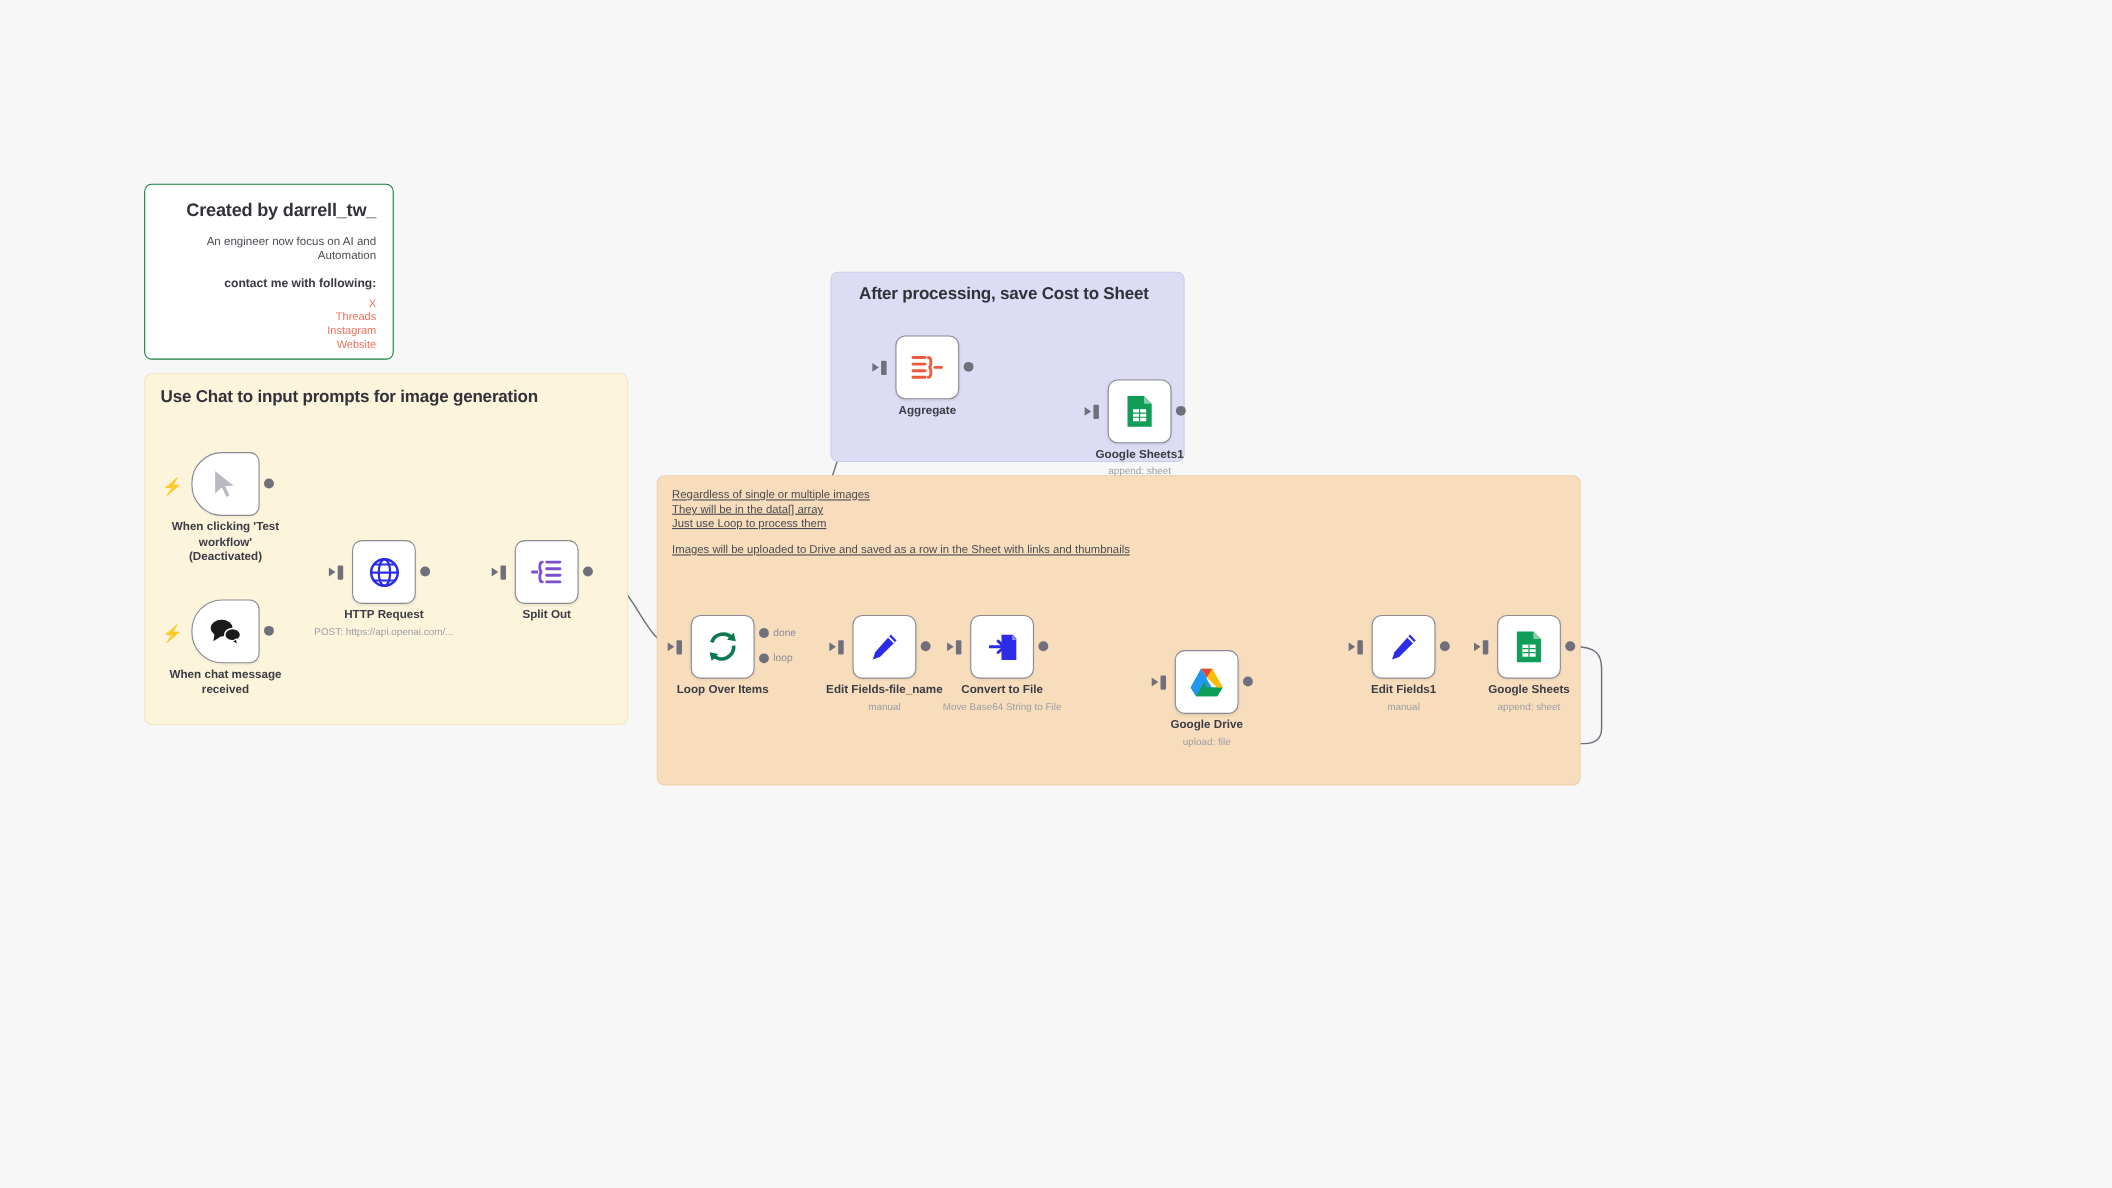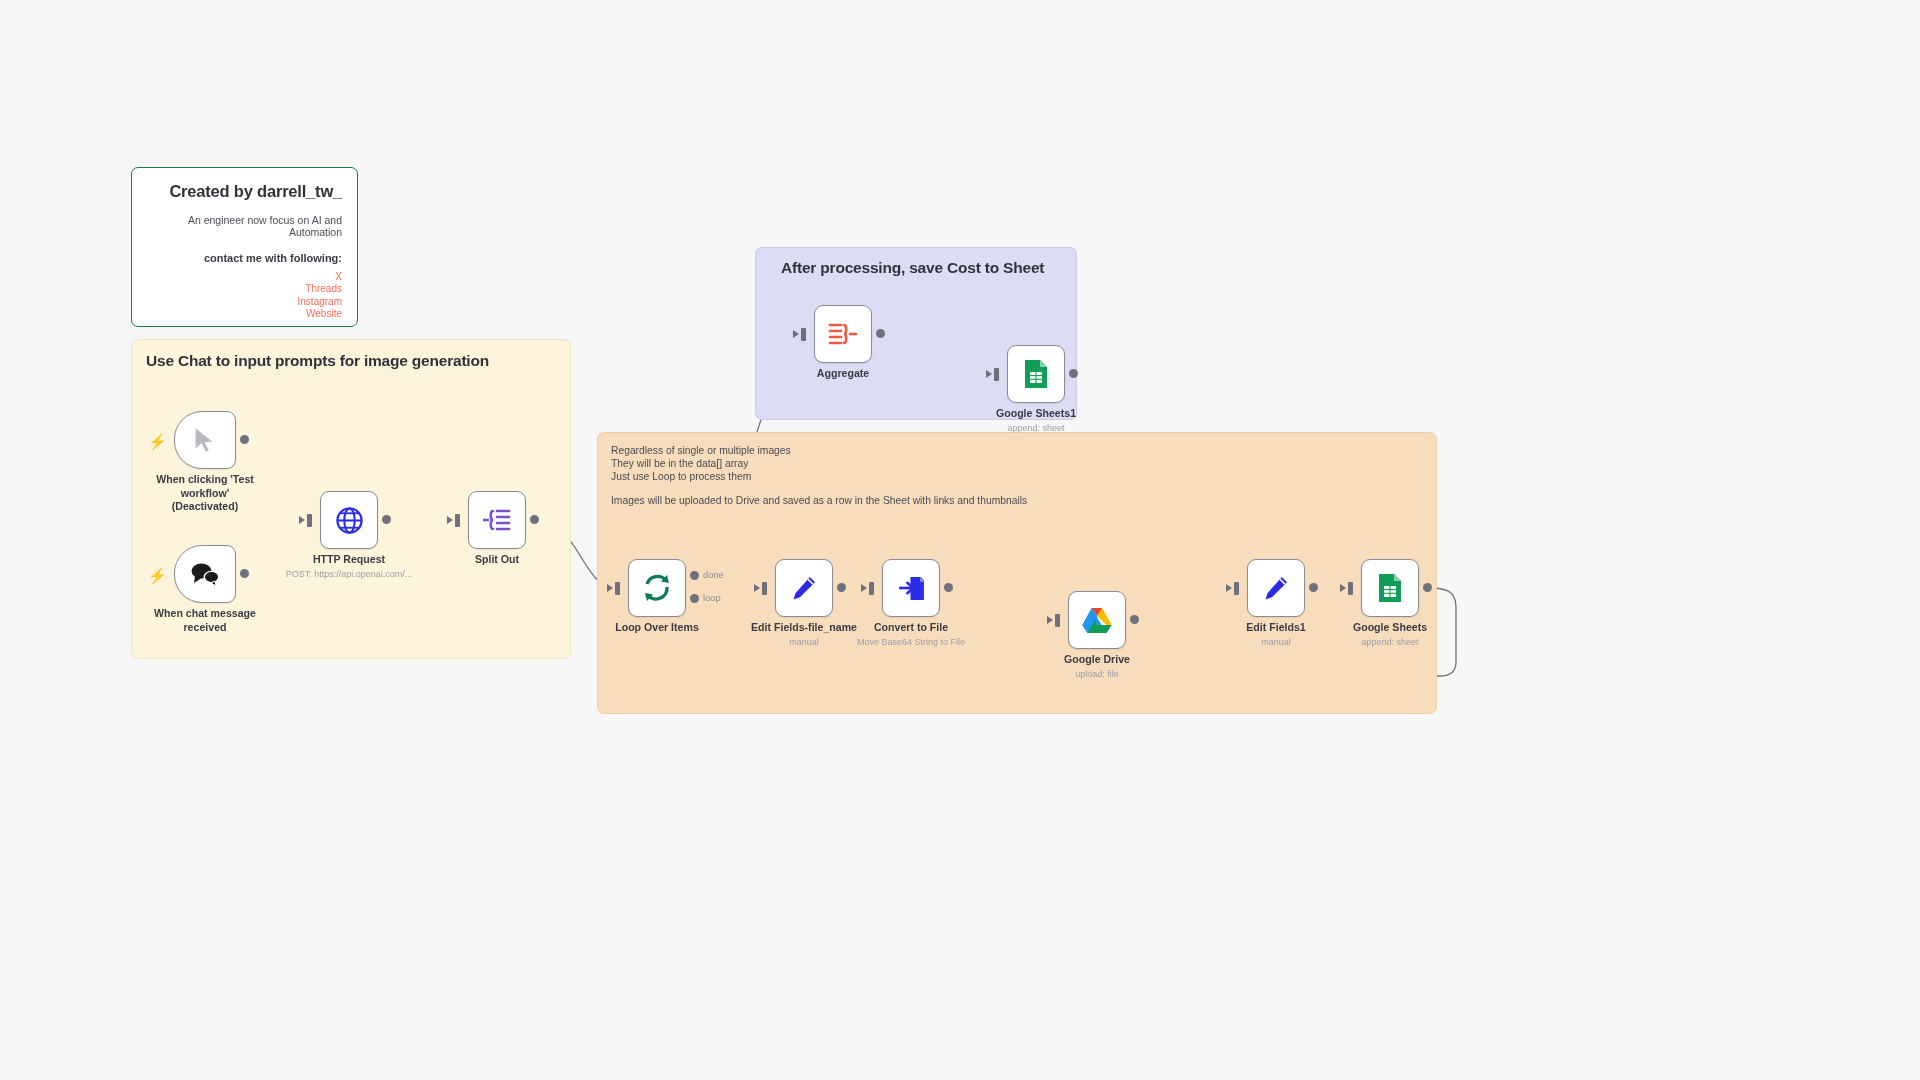--- a/index.html
+++ b/index.html
@@ -38,21 +38,21 @@
     padding: 12px 14px;
   }
   #note-chat .sticky-title { font-size: 15.5px; }
 
   #note-loop {
     left: 597px; top: 432px; width: 840px; height: 282px;
     background: #f7ddbc; border: 1px solid #edd0aa;
     padding: 11px 13px;
   }
   #note-loop .sticky-title { font-size: 15.5px; margin-bottom: 8px; }
-  #note-loop .sticky-body { font-size: 10.3px; line-height: 13px; color: #4a4a52; }
+  #note-loop .sticky-body { font-size: 10.3px; line-height: 13px; color: #4a4a52; text-decoration: underline; }
   #note-loop .gap { height: 11px; }
 
   #note-sheet {
     left: 755px; top: 247px; width: 322px; height: 173px;
     background: #dcdcf5; border: 1px solid #cbcbee;
     padding: 11px 13px;
   }
   #note-sheet .sticky-title { font-size: 15.5px; margin-left: 12px; }
 
   

